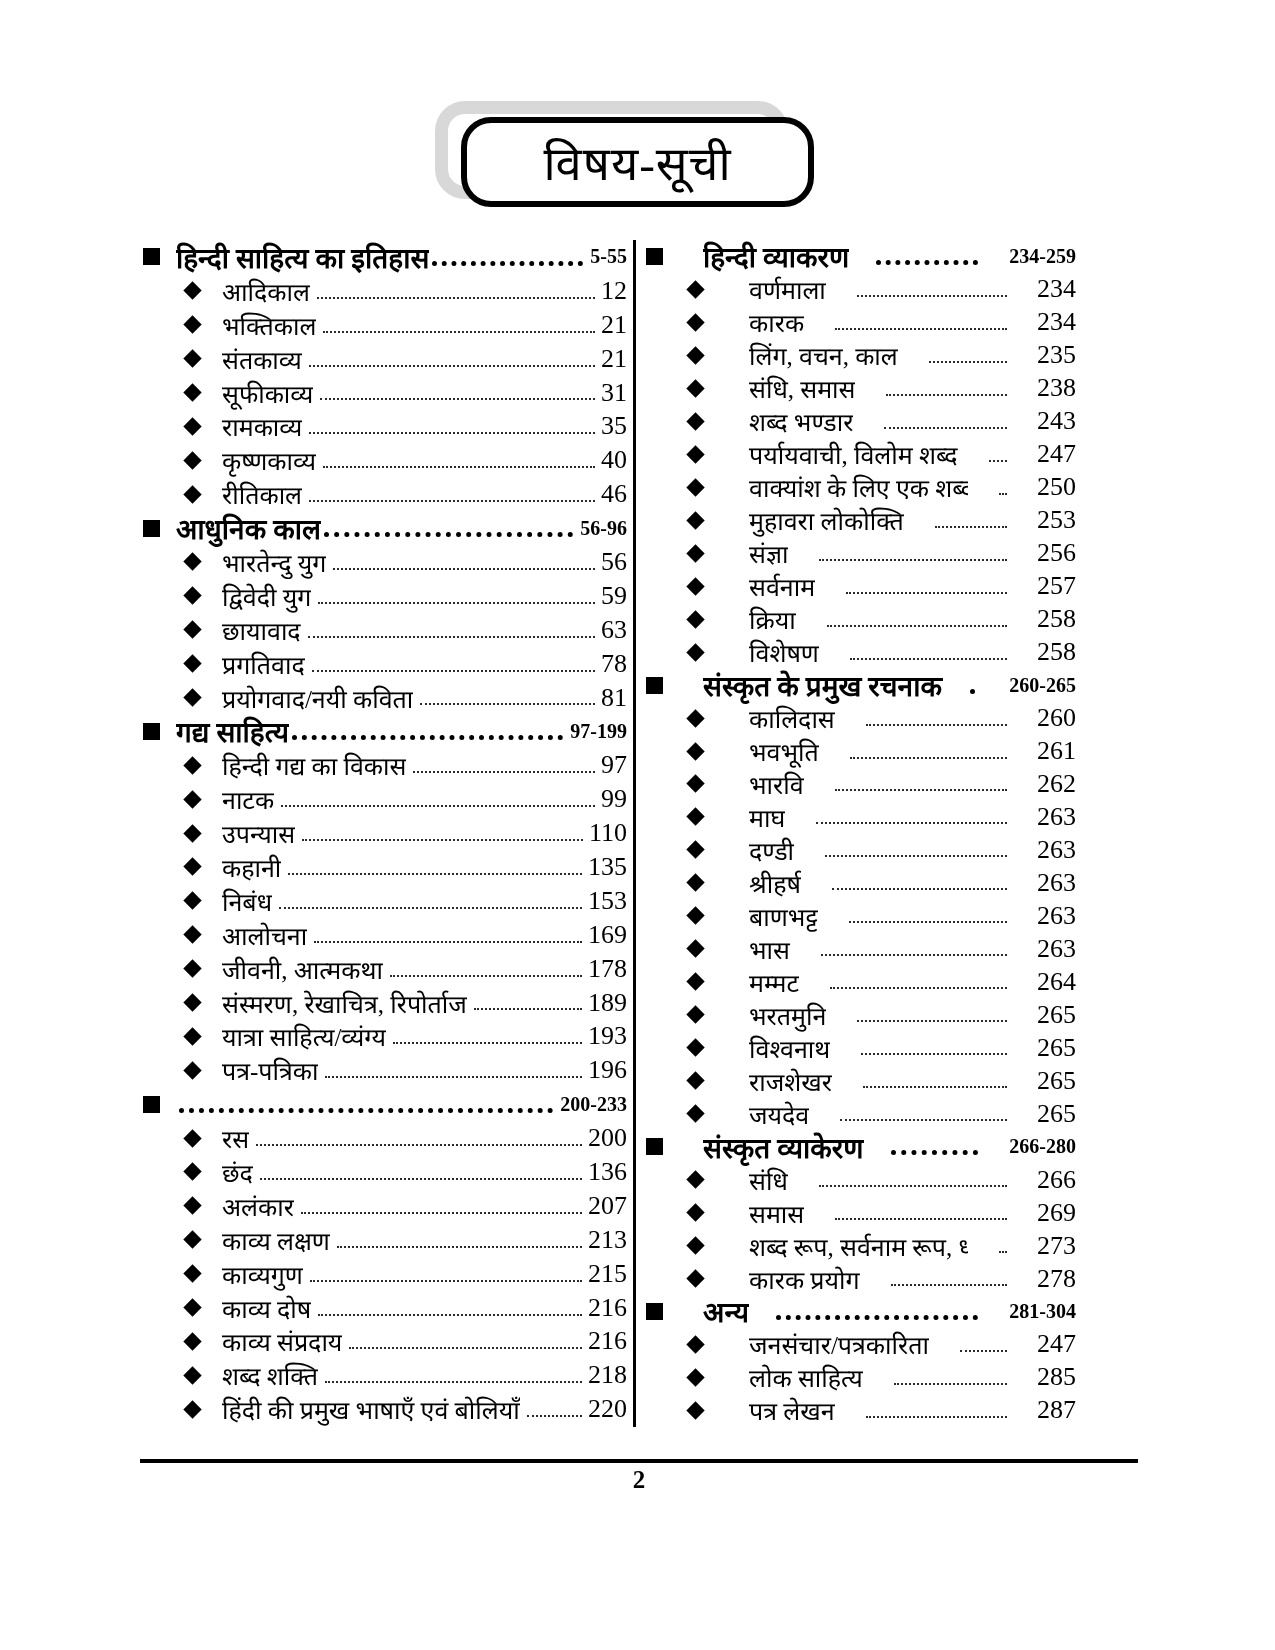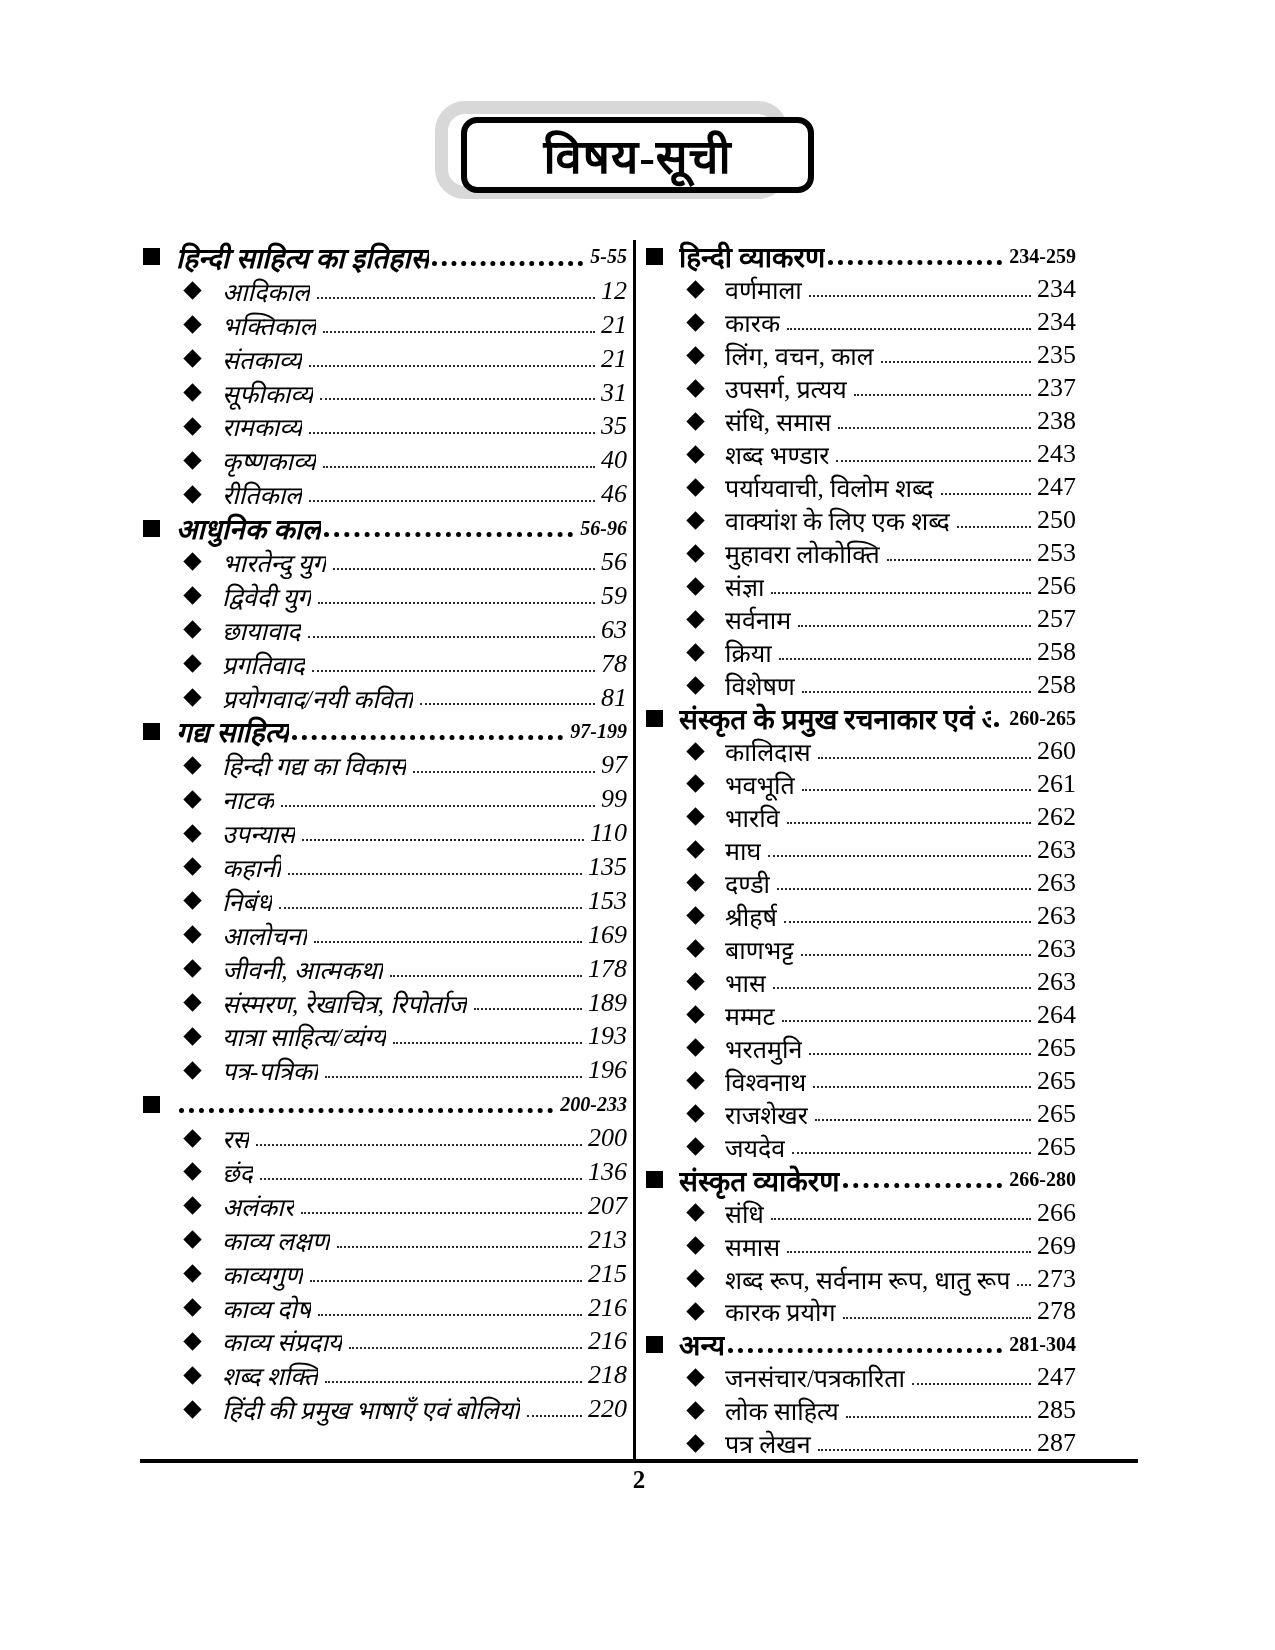--- a/index.html
+++ b/index.html
@@ -10,34 +10,34 @@
     overflow:hidden;
   }
   
   .title-wrap{position:absolute;top:117px;left:461px;width:353px;height:90px;}
   .title-shadow{
     position:absolute;left:-26px;top:-16px;width:353px;height:98px;
     border:13px solid #d8d8d8;border-radius:30px;box-sizing:border-box;
     background:transparent;
   }
   .title-box{
-    position:absolute;left:0;top:0;width:353px;height:76px;box-sizing:border-box;
-    background:#fff;border:6px solid #000;border-radius:16px;
+    position:absolute;left:0;top:0;width:353px;height:90px;box-sizing:border-box;
+    background:#fff;border:6px solid #000;border-radius:30px;
     display:flex;align-items:center;justify-content:center;
-    font-size:47px;font-weight:bold;letter-spacing:1px;
+    font-size:47px;font-weight:normal;letter-spacing:1px;
   }
   
   .toc{position:absolute;top:240px;left:143px;display:flex;align-items:stretch;}
   .col{display:flex;flex-direction:column;}
   .col-left{width:484px;}
   .divider{width:3px;background:#000;margin-left:6px;}
   .col-right{width:430px;margin-left:10px;}
   .row{display:flex;align-items:center;}
-  .col-left .row{height:33.9px;font-style:italic;}
-  .col-right .row{height:32.97px;}
+  .col-left .row{height:33.9px;}
+  .col-right .row{height:32.97px;gap:24px;}
   .row.main{font-weight:bold;font-size:28px;}
   .row.sub{font-size:25px;}
   .sq{flex:none;width:17px;height:17px;background:#000;margin-right:16px;}
   .dm{flex:none;width:13px;height:13px;background:#000;transform:rotate(45deg);
       margin:0 23px 0 43px;}
   .label{flex:0 1 auto;white-space:nowrap;overflow:hidden;}
   .leader{flex:1 1 auto;min-width:8px;align-self:flex-end;}
   .row.sub .leader{border-bottom:2.5px dotted #2a2a2a;margin:0 6px 9px 7px;}
   .row.main .leader{border-bottom:5px dotted #000;margin:0 7px 8px 3px;}
   .page{flex:none;white-space:nowrap;}
@@ -289,26 +289,20 @@
         <span class="page">234</span>
       </div>
       <div class="row sub">
         <span class="dm"></span>
         <span class="label">लिंग, वचन, काल</span>
         <span class="leader"></span>
         <span class="page">235</span>
       </div>
       <div class="row sub">
         <span class="dm"></span>
-        <span class="label">उपसर्ग, प्रत्यय</span>
-        <span class="leader"></span>
-        <span class="page">237</span>
-      </div>
-      <div class="row sub">
-        <span class="dm"></span>
         <span class="label">संधि, समास</span>
         <span class="leader"></span>
         <span class="page">238</span>
       </div>
       <div class="row sub">
         <span class="dm"></span>
         <span class="label">शब्द भण्डार</span>
         <span class="leader"></span>
         <span class="page">243</span>
       </div>

